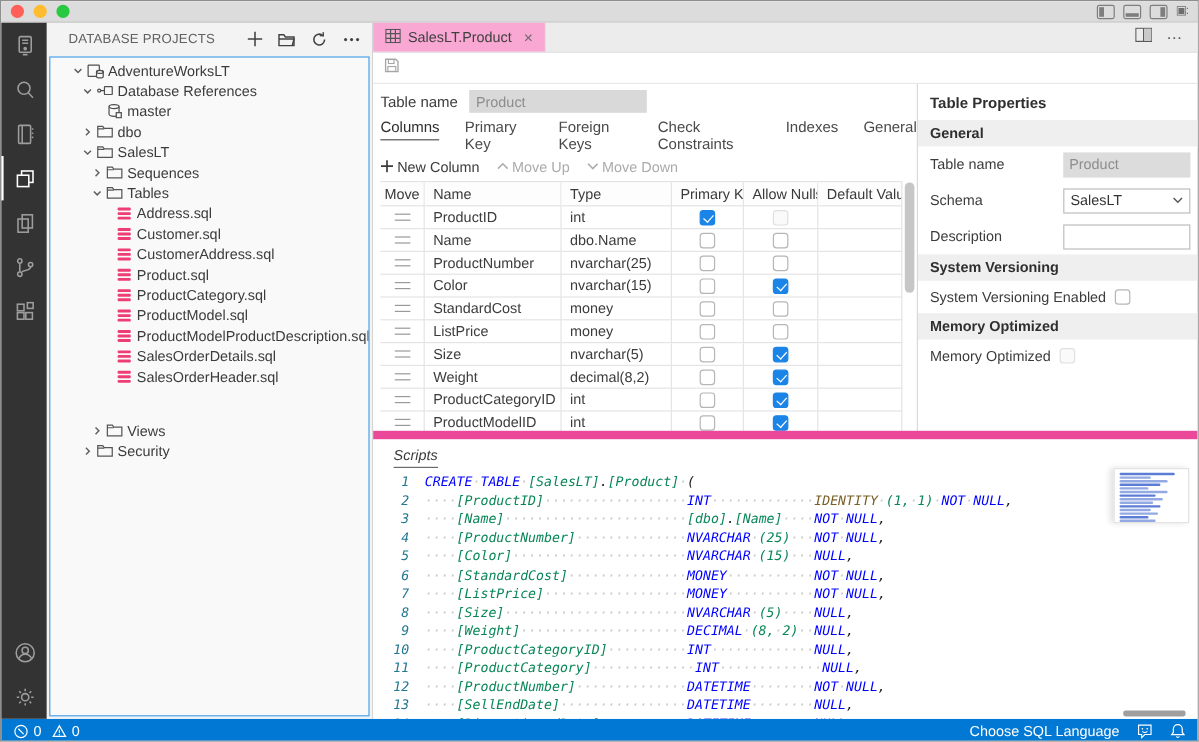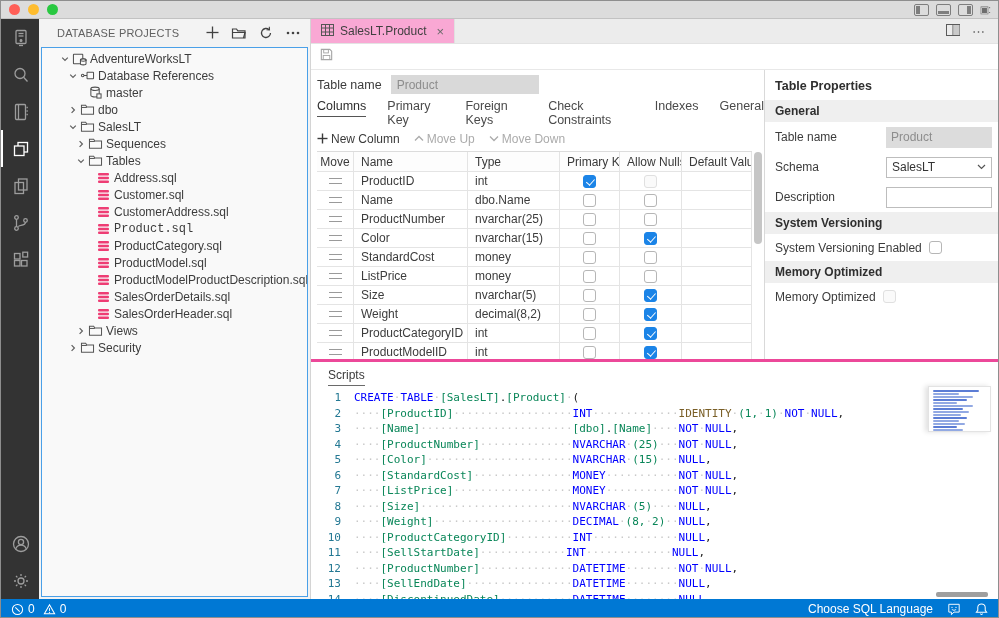--- a/index.html
+++ b/index.html
@@ -81,21 +81,21 @@
   .pfield { height:30px; display:flex; align-items:center; padding:0 6px 0 10px; position:relative; }
   .pfield .plabel { font-size:12px; color:#3c3c3c; }
   .pctrl { position:absolute; right:6px; width:106px; height:21px; font-size:12px; display:flex; align-items:center; }
   .pinput { width:100%; height:100%; border:1px solid #bdbdbd; background:#fff; padding:0 5px; font-size:12px; font-family:"Liberation Sans",sans-serif; }
   .pinput.disabled { background:#dcdcdc; border:none; color:#8d8d8d; }
   .pselect { width:100%; height:100%; border:1px solid #bdbdbd; background:#fff; display:flex; align-items:center; padding:0 5px; color:#333; justify-content:space-between; cursor:pointer; }
   .pcheckrow { height:27px; display:flex; align-items:center; padding-left:10px; gap:7px; }
   .pcheckrow .plabel { font-size:12px; color:#3c3c3c; }
 
   
-  .scripts { flex:1; border-top:3px solid #ec4899; position:relative; overflow:hidden; }
+  .scripts { flex:1; border-top:7px solid #ec4899; position:relative; overflow:hidden;font-style:italic; }
   .scripts-label { display:inline-block; margin:6px 0 2px 17px; font-size:12px; color:#3a3a3a; padding-bottom:3px; border-bottom:1px solid #6a6a6a; }
   .code { font-family:"DejaVu Sans Mono", monospace; font-size:11px; line-height:15.5px; margin-top:2px; }
   .code-line { white-space:pre; height:15.5px; }
   .ln { display:inline-block; width:30px; text-align:right; color:#237893; margin-right:13px; user-select:none; }
   .tk-k { color:#0000ff; }
   .tk-i { color:#098658; }
   .tk-n { color:#098658; }
   .tk-f { color:#795e26; }
   .tk-w { color:#c9c9c9; }
   .tk-p { color:#1a1a1a; }
@@ -380,21 +380,21 @@
             <span class="tw"></span>
             <span class="ti">
               <svg width="13" height="12" viewBox="0 0 13 12">
                 <rect x="1" y="1" width="11" height="2.4" rx="1" fill="#ee3d74"></rect>
                 <rect x="1" y="4.8" width="11" height="2.4" rx="1" fill="#ee3d74"></rect>
                 <rect x="1" y="8.6" width="11" height="2.4" rx="1" fill="#ee3d74"></rect>
               </svg>
             </span>
             <span>CustomerAddress.sql</span>
           </div>
-          <div class="tree-row" style="padding-left: 32px; font-family: Liberation Mono, monospace;">
+          <div class="tree-row" style="padding-left: 32px;">
             <span class="tw"></span>
             <span class="ti">
               <svg width="13" height="12" viewBox="0 0 13 12">
                 <rect x="1" y="1" width="11" height="2.4" rx="1" fill="#ee3d74"></rect>
                 <rect x="1" y="4.8" width="11" height="2.4" rx="1" fill="#ee3d74"></rect>
                 <rect x="1" y="8.6" width="11" height="2.4" rx="1" fill="#ee3d74"></rect>
               </svg>
             </span>
             <span>Product.sql</span>
           </div>
@@ -446,21 +446,21 @@
             <span class="tw"></span>
             <span class="ti">
               <svg width="13" height="12" viewBox="0 0 13 12">
                 <rect x="1" y="1" width="11" height="2.4" rx="1" fill="#ee3d74"></rect>
                 <rect x="1" y="4.8" width="11" height="2.4" rx="1" fill="#ee3d74"></rect>
                 <rect x="1" y="8.6" width="11" height="2.4" rx="1" fill="#ee3d74"></rect>
               </svg>
             </span>
             <span>SalesOrderHeader.sql</span>
           </div>
-          <div class="tree-row" style="padding-left: 24px;">
+          <div class="tree-row" style="padding-left: 24px; margin-top: 28px;">
             <span class="tw">
               <svg width="8" height="8" viewBox="0 0 8 8" fill="none" stroke="#5f5f5f" stroke-width="1.2">
                 <polyline points="2.6,1.2 5.4,4 2.6,6.8"></polyline>
               </svg>
             </span>
             <span class="ti">
               <svg width="15" height="13" viewBox="0 0 16 14" fill="none" stroke="#565656" stroke-width="1.1">
                 <path d="M1.5 2.5 h4.5 l1.3 1.8 h7.2 V12 H1.5 z"></path>
                 <line x1="1.5" y1="4.8" x2="7.3" y2="4.8"></line>
               </svg>
@@ -759,21 +759,21 @@
             <div class="code-line"><span class="ln">1</span><span class="tk-k">CREATE</span><span class="tk-w">·</span><span class="tk-k">TABLE</span><span class="tk-w">·</span><span class="tk-i">[SalesLT]</span><span class="tk-p">.</span><span class="tk-i">[Product]</span><span class="tk-w">·</span><span class="tk-p">(</span></div>
             <div class="code-line"><span class="ln">2</span><span class="tk-w">····</span><span class="tk-i">[ProductID]</span><span class="tk-w">··················</span><span class="tk-k">INT</span><span class="tk-w">·············</span><span class="tk-f">IDENTITY</span><span class="tk-w">·</span><span class="tk-n">(1,</span><span class="tk-w">·</span><span class="tk-n">1)</span><span class="tk-w">·</span><span class="tk-k">NOT</span><span class="tk-w">·</span><span class="tk-k">NULL</span><span class="tk-p">,</span></div>
             <div class="code-line"><span class="ln">3</span><span class="tk-w">····</span><span class="tk-i">[Name]</span><span class="tk-w">·······················</span><span class="tk-i">[dbo]</span><span class="tk-p">.</span><span class="tk-i">[Name]</span><span class="tk-w">····</span><span class="tk-k">NOT</span><span class="tk-w">·</span><span class="tk-k">NULL</span><span class="tk-p">,</span></div>
             <div class="code-line"><span class="ln">4</span><span class="tk-w">····</span><span class="tk-i">[ProductNumber]</span><span class="tk-w">··············</span><span class="tk-k">NVARCHAR</span><span class="tk-w">·</span><span class="tk-n">(25)</span><span class="tk-w">···</span><span class="tk-k">NOT</span><span class="tk-w">·</span><span class="tk-k">NULL</span><span class="tk-p">,</span></div>
             <div class="code-line"><span class="ln">5</span><span class="tk-w">····</span><span class="tk-i">[Color]</span><span class="tk-w">······················</span><span class="tk-k">NVARCHAR</span><span class="tk-w">·</span><span class="tk-n">(15)</span><span class="tk-w">···</span><span class="tk-k">NULL</span><span class="tk-p">,</span></div>
             <div class="code-line"><span class="ln">6</span><span class="tk-w">····</span><span class="tk-i">[StandardCost]</span><span class="tk-w">···············</span><span class="tk-k">MONEY</span><span class="tk-w">···········</span><span class="tk-k">NOT</span><span class="tk-w">·</span><span class="tk-k">NULL</span><span class="tk-p">,</span></div>
             <div class="code-line"><span class="ln">7</span><span class="tk-w">····</span><span class="tk-i">[ListPrice]</span><span class="tk-w">··················</span><span class="tk-k">MONEY</span><span class="tk-w">···········</span><span class="tk-k">NOT</span><span class="tk-w">·</span><span class="tk-k">NULL</span><span class="tk-p">,</span></div>
             <div class="code-line"><span class="ln">8</span><span class="tk-w">····</span><span class="tk-i">[Size]</span><span class="tk-w">·······················</span><span class="tk-k">NVARCHAR</span><span class="tk-w">·</span><span class="tk-n">(5)</span><span class="tk-w">····</span><span class="tk-k">NULL</span><span class="tk-p">,</span></div>
             <div class="code-line"><span class="ln">9</span><span class="tk-w">····</span><span class="tk-i">[Weight]</span><span class="tk-w">·····················</span><span class="tk-k">DECIMAL</span><span class="tk-w">·</span><span class="tk-n">(8,</span><span class="tk-w">·</span><span class="tk-n">2)</span><span class="tk-w">··</span><span class="tk-k">NULL</span><span class="tk-p">,</span></div>
             <div class="code-line"><span class="ln">10</span><span class="tk-w">····</span><span class="tk-i">[ProductCategoryID]</span><span class="tk-w">··········</span><span class="tk-k">INT</span><span class="tk-w">·············</span><span class="tk-k">NULL</span><span class="tk-p">,</span></div>
-            <div class="code-line"><span class="ln">11</span><span class="tk-w">····</span><span class="tk-i">[SellStartDate]</span><span class="tk-w">·············</span><span class="tk-k">INT</span><span class="tk-w">·············</span><span class="tk-k">NULL</span><span class="tk-p">,</span></div>
+            <div class="code-line"><span class="ln">11</span><span class="tk-w">····</span><span class="tk-i">[ProductCategory]</span><span class="tk-w">·············</span><span class="tk-k">INT</span><span class="tk-w">·············</span><span class="tk-k">NULL</span><span class="tk-p">,</span></div>
             <div class="code-line"><span class="ln">12</span><span class="tk-w">····</span><span class="tk-i">[ProductNumber]</span><span class="tk-w">··············</span><span class="tk-k">DATETIME</span><span class="tk-w">········</span><span class="tk-k">NOT</span><span class="tk-w">·</span><span class="tk-k">NULL</span><span class="tk-p">,</span></div>
             <div class="code-line"><span class="ln">13</span><span class="tk-w">····</span><span class="tk-i">[SellEndDate]</span><span class="tk-w">················</span><span class="tk-k">DATETIME</span><span class="tk-w">········</span><span class="tk-k">NULL</span><span class="tk-p">,</span></div>
             <div class="code-line"><span class="ln">14</span><span class="tk-w">····</span><span class="tk-i">[DiscontinuedDate]</span><span class="tk-w">···········</span><span class="tk-k">DATETIME</span><span class="tk-w">········</span><span class="tk-k">NULL</span><span class="tk-p">,</span></div>
           </div>
         <div class="minimap" id="minimap">
             <div class="mbar" style="width: 46px; opacity: 0.9;"></div>
             <div class="mbar" style="width: 26px; opacity: 0.6;"></div>
             <div class="mbar" style="width: 40px; opacity: 0.6;"></div>
             <div class="mbar" style="width: 34px; opacity: 0.9;"></div>
             <div class="mbar" style="width: 24px; opacity: 0.6;"></div>

